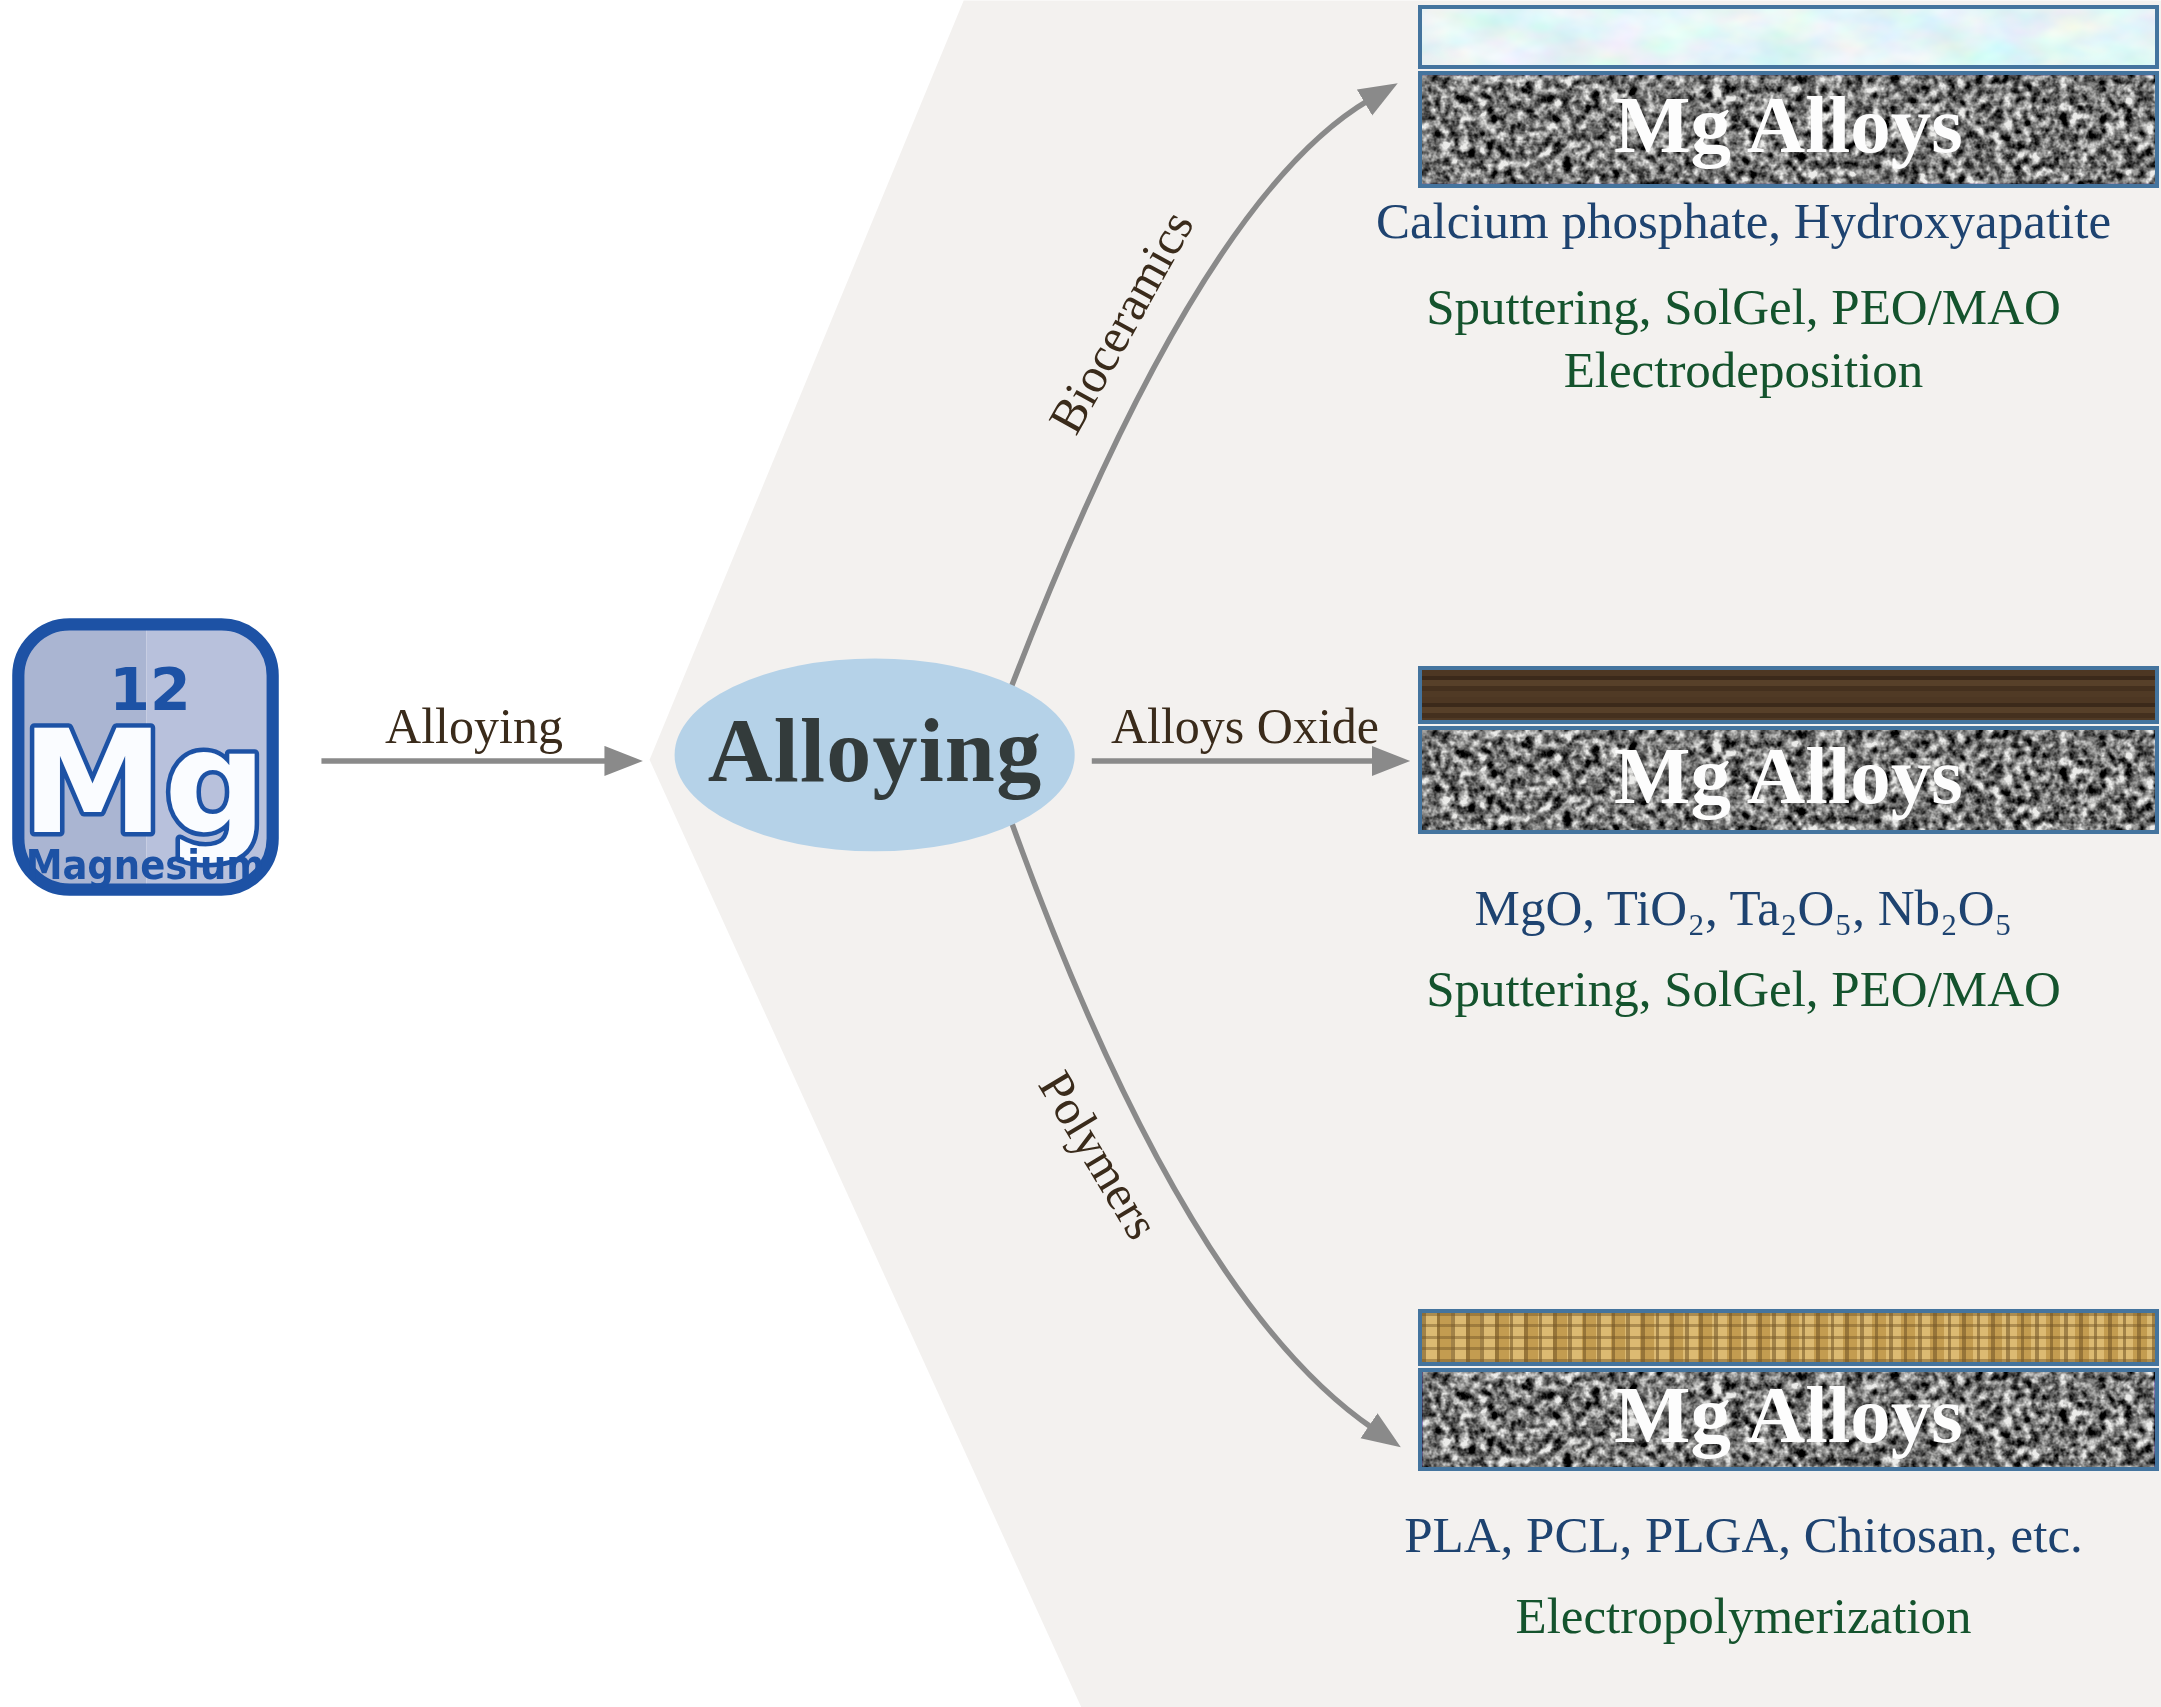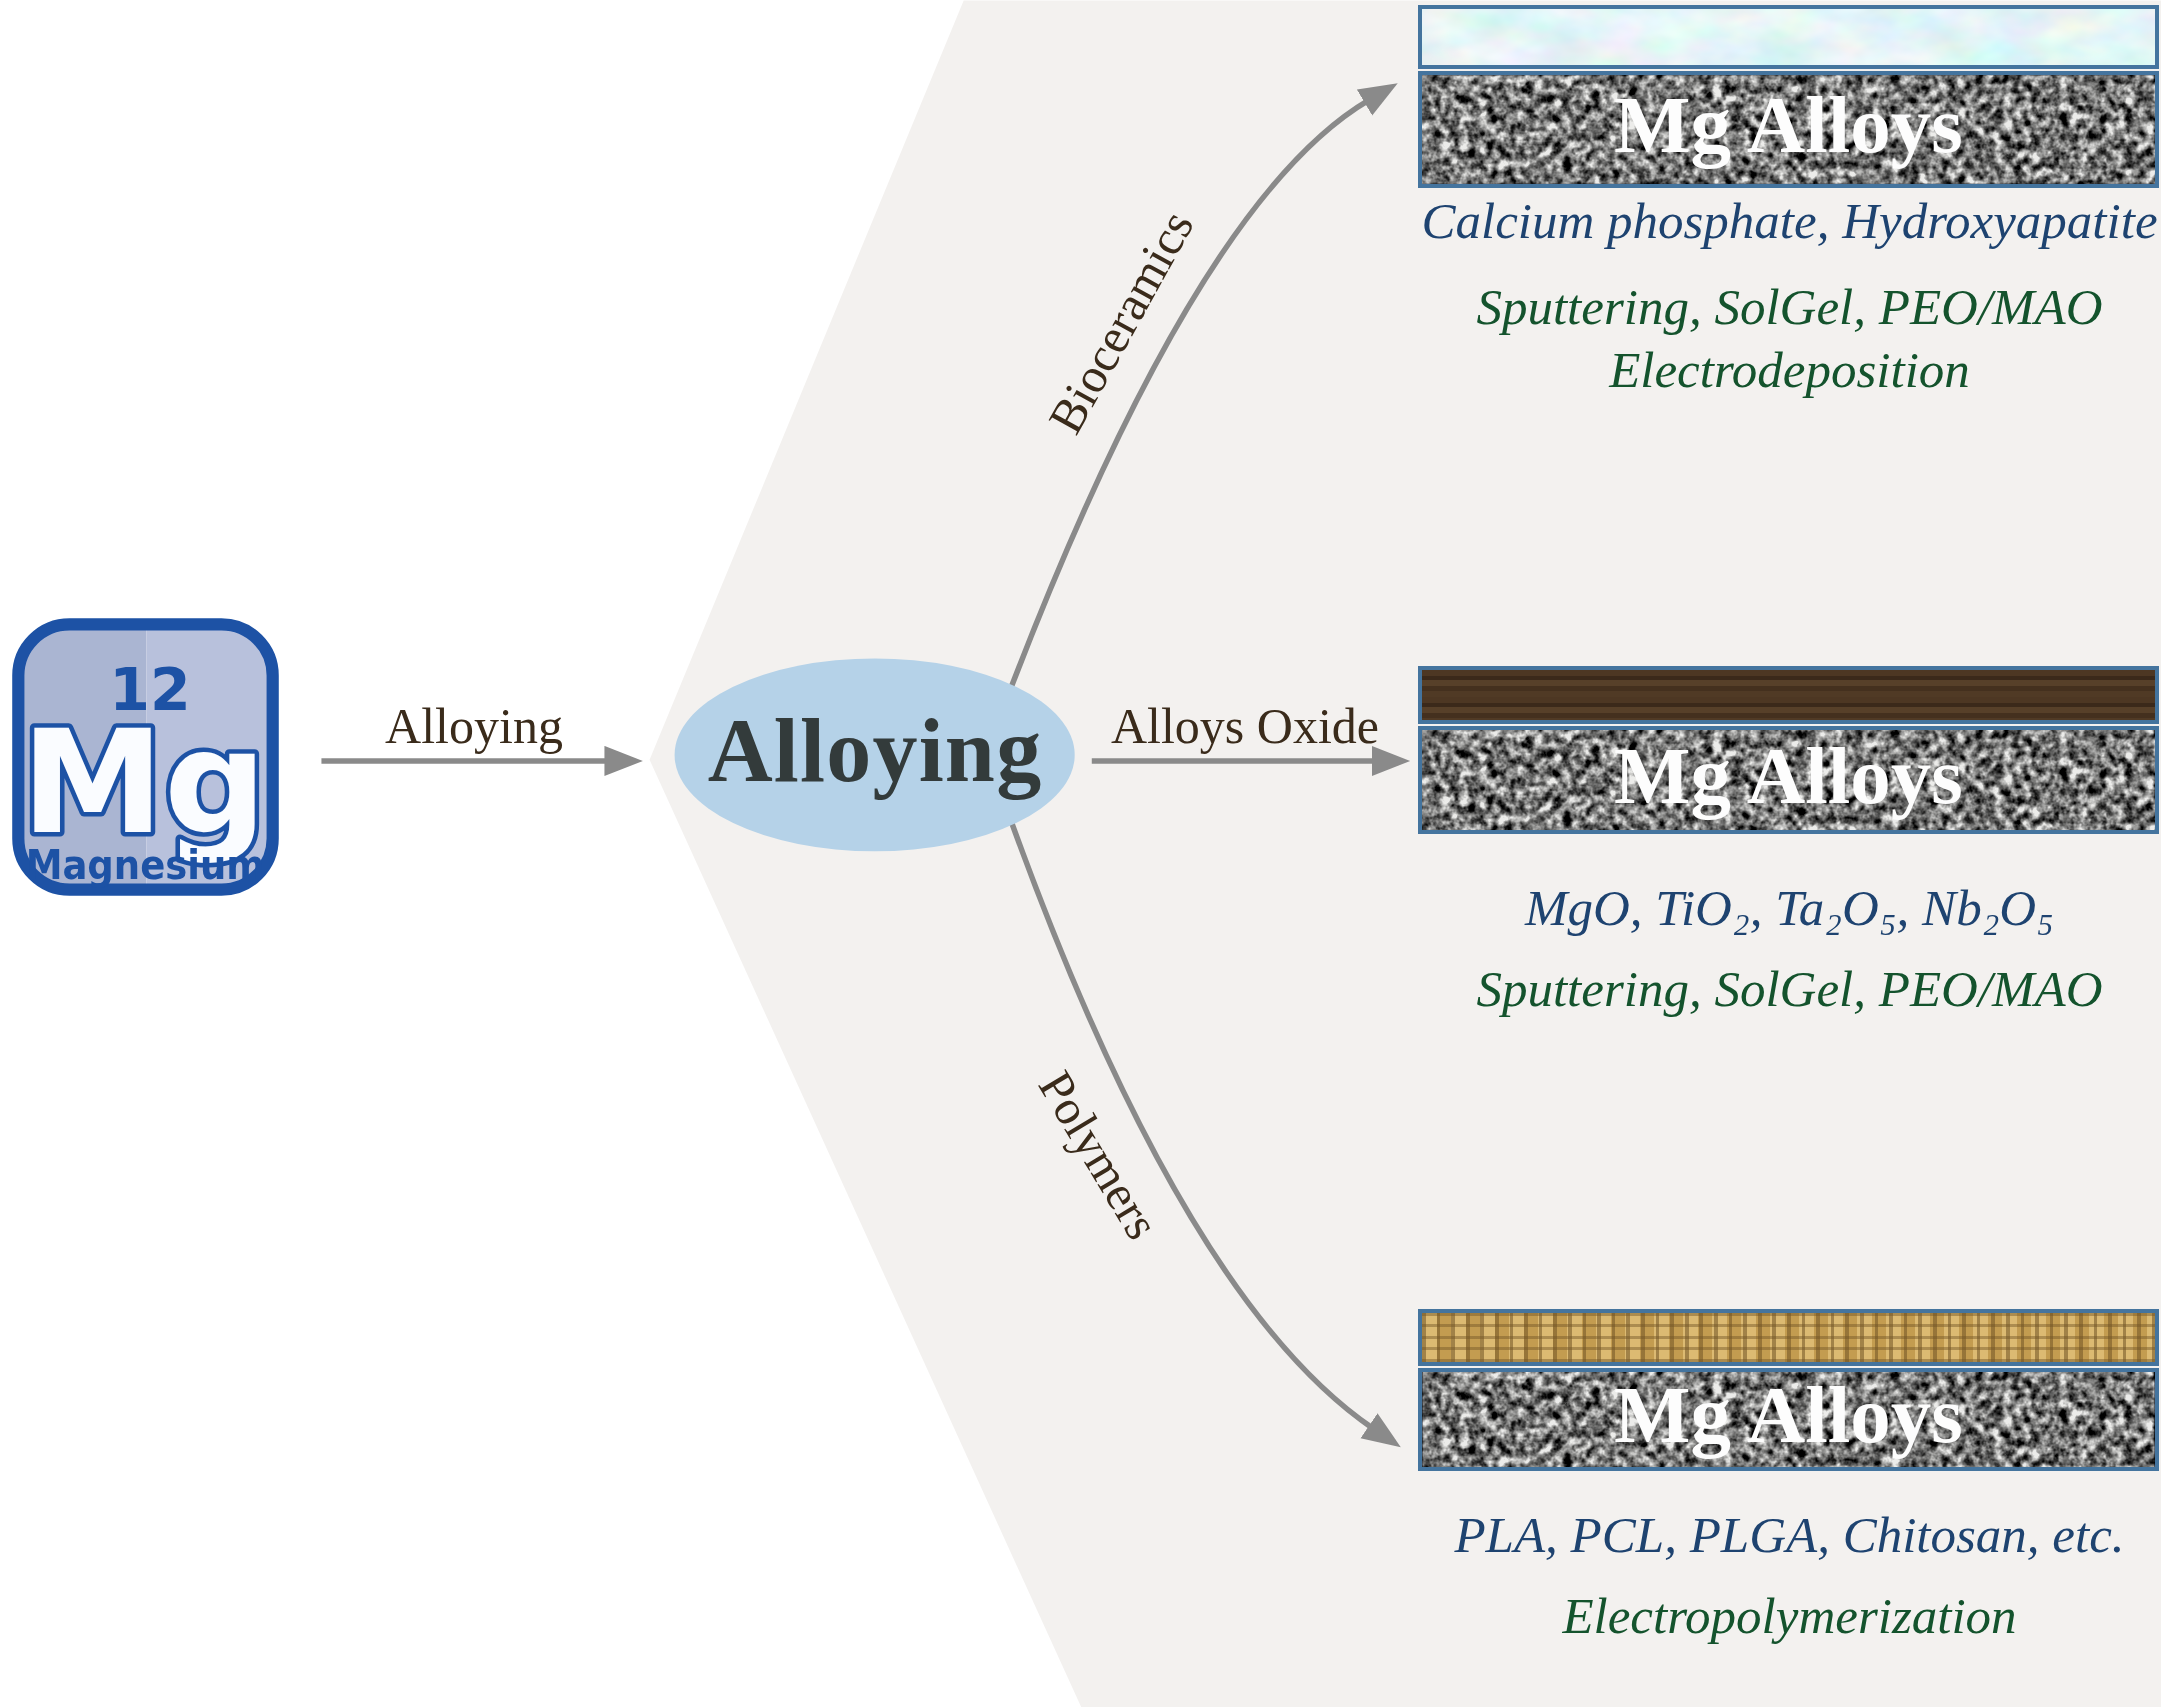--- a/index.html
+++ b/index.html
@@ -32,21 +32,21 @@
   }
   
   .tile{position:absolute;left:11px;top:617px;width:269px;height:280px;}
   
   .block{position:absolute;left:1418px;width:743px;}
   .coat,.alloy{
     position:relative;
     border:4.9px solid #44749e;
     width:733px;
     overflow:hidden;
-    background:#0f172a;
+    background:#4c1d95;
   }
   .alloy{margin-top:1.8px;}
   .coat svg,.alloy svg{display:block;}
   .alloy-title{
     position:absolute;left:0;top:50%;width:100%;
     transform:translateY(-54%);
     text-align:center;
     font-weight:bold;
     font-size:81px;
     color:#fdfdfd;
@@ -60,24 +60,23 @@
   }
   .coat-polymer{
     background:
       repeating-linear-gradient(90deg, rgba(113,84,37,.55) 0 3.7px, rgba(0,0,0,0) 3.7px 14.6px),
       repeating-linear-gradient(0deg, rgba(113,84,37,.45) 0 3.1px, rgba(0,0,0,0) 3.1px 11.6px),
       repeating-linear-gradient(90deg,#dcba72 0 14.6px,#c39c50 14.6px 29px),
       #cfa95e;
   }
   
   .tstack{
-    position:absolute;left:1418px;width:743px;
+    position:absolute;left:1372px;width:743px;
     text-align:center;
     white-space:nowrap;
-    font-style:italic;
   }
   .materials{color:#1e4370;font-size:51px;line-height:66px;}
   .methods{color:#14532d;font-size:51px;line-height:63px;}
   .gap{height:22px;}
   .gap-sm{height:17px;}
 </style>
 </head>
 <body>
 
 <div class="canvas">

